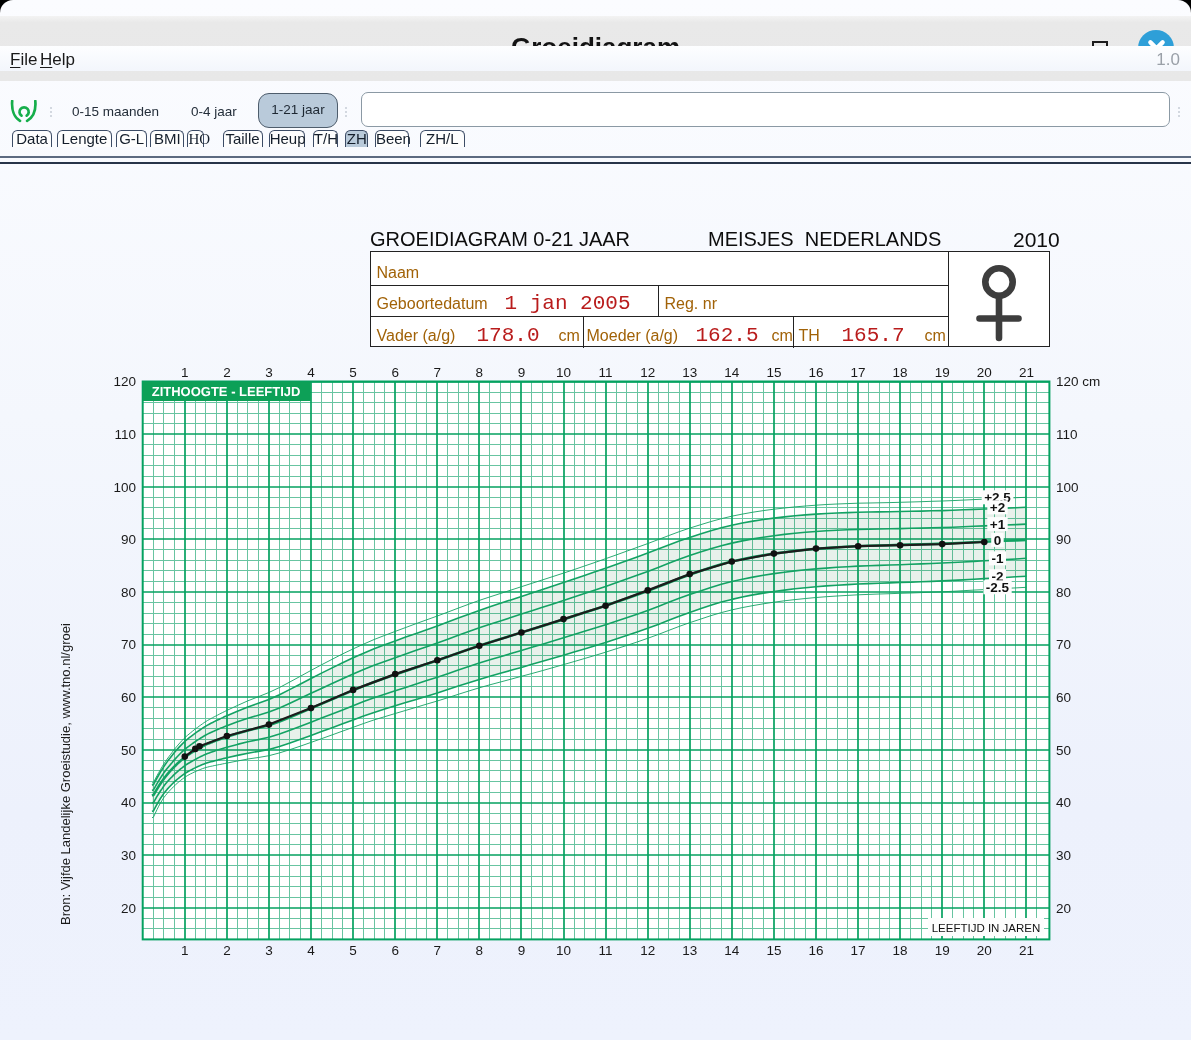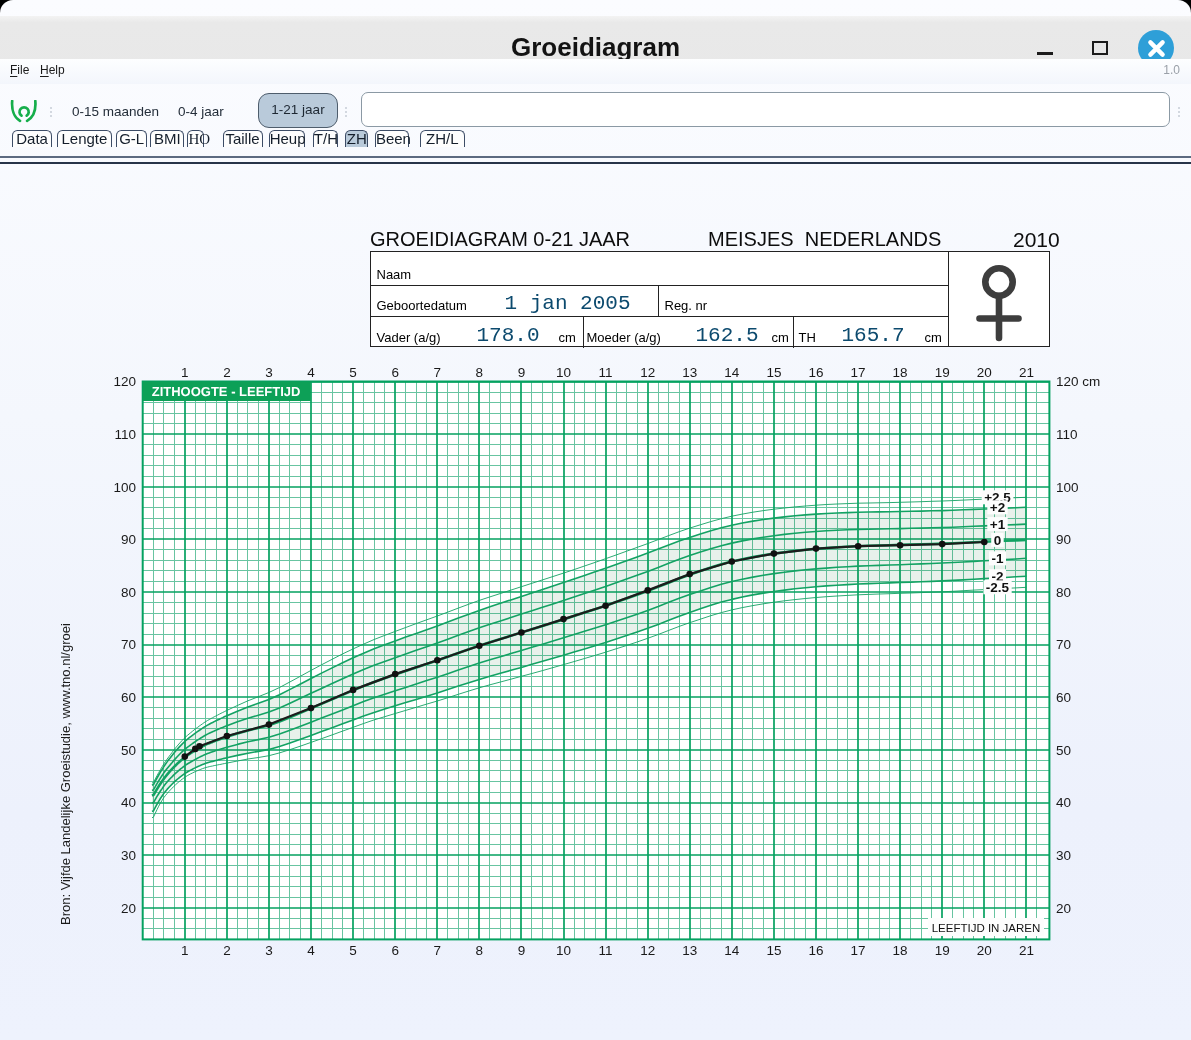--- a/index.html
+++ b/index.html
@@ -5,41 +5,41 @@
   *{box-sizing:border-box;font-family:"Liberation Sans",sans-serif}
   #win{position:absolute;left:0;top:0;width:1191px;height:1040px;border-radius:13px 13px 0 0;
        background:linear-gradient(180deg,#fbfcff 0%,#f4f7fd 40%,#edf1fc 78%,#eef2fd 100%);overflow:hidden}
   #titlebar{position:absolute;left:0;top:16px;width:100%;height:65px;
        background:linear-gradient(180deg,#f3f3f3 0%,#e9e9e9 10%,#e8e8e8 100%)}
   #title{position:absolute;left:0;top:16px;width:100%;text-align:center;font-size:26px;font-weight:bold;color:#131313}
   #minbtn{position:absolute;left:1037px;top:36px;width:15.5px;height:2.6px;background:#1c1c1c}
   #maxbtn{position:absolute;left:1092px;top:25px;width:15.5px;height:13.5px;border:2.4px solid #1c1c1c}
   #closebtn{position:absolute;left:1138px;top:14px;width:36px;height:36px;border-radius:50%;background:#2e9fd8}
   #closebtn svg{position:absolute;left:8.5px;top:8.5px}
-  #menubar{position:absolute;left:0;top:59px;width:100%;height:25px;
-       background:linear-gradient(180deg,#fdfeff,#f3f6fc);font-size:12px;color:#1a1a1a}
+  #menubar{position:absolute;left:0;top:46px;width:100%;height:25px;
+       background:linear-gradient(180deg,#fdfeff,#f3f6fc);font-size:17px;color:#1a1a1a}
   .mitem{position:absolute;top:4px}
   #menubar u{text-decoration-thickness:1px;text-underline-offset:2px}
   #ver{position:absolute;right:11px;top:4px;color:#9aa0a8}
   .tbtxt{position:absolute;top:104px;font-size:13.5px;color:#242e3a}
   #btn121{position:absolute;left:258px;top:93px;width:80px;height:35px;background:#b9cada;
        border:1.4px solid #4e5d6c;border-radius:11px;font-size:13.5px;color:#1d2732;
        text-align:center;line-height:32px}
   #tbinput{position:absolute;left:361px;top:92px;width:809px;height:35px;background:#fff;
        border:1.3px solid #8b99a4;border-radius:7px}
   .tdot{position:absolute;width:2px;height:2px;background:#c6cdd6;border-radius:50%}
   #tabline1{position:absolute;left:0;top:156.4px;width:100%;height:1.3px;background:#5c6a80}
   #tabline2{position:absolute;left:0;top:161.6px;width:100%;height:2.4px;background:#273449}
   .tab{position:absolute;top:130px;height:17px;border:1.6px solid #3c4c66;border-bottom:none;
        border-radius:5.5px 5.5px 0 0;background:#fdfdfd;font-size:15px;color:#141e2b;
        text-align:center;line-height:16px}
   #charttitle{position:absolute;left:0;top:228px;width:100%;font-size:20px;color:#0d0d0d}
   #headtable{position:absolute;left:369.5px;top:251px;width:579px;height:96px;border:1.2px solid #222;background:#fff}
-  .cl{position:absolute;font-size:13px;color:#000000}
-  .mono{font-family:"Liberation Mono",monospace;font-size:21px;color:#0c4a6e}
+  .cl{position:absolute;font-size:16px;color:#a16207}
+  .mono{font-family:"Liberation Mono",monospace;font-size:21px;color:#b91c1c}
   #sexbox{position:absolute;left:948.5px;top:251px;width:101px;height:96px;border:1.2px solid #222;border-left:none;background:#fff}
 </style></head>
 <body>
 <div id="win">
   <div id="titlebar">
       <div id="title">Groeidiagram</div>
     <div id="minbtn"></div>
       <div id="maxbtn"></div>
     <div id="closebtn">
         <svg width="19" height="19" viewBox="0 0 19 19">
@@ -56,21 +56,21 @@
     <g stroke="#16ae4b" stroke-width="2.7" fill="none" stroke-linecap="round">
       <path d="M2.2 1.0 C1.5 9.0 3.8 17.2 10.0 20.9"></path>
       <path d="M25.3 1.0 C26.0 9.0 23.7 17.2 17.1 20.9"></path>
       <path d="M11.5 15.7 A4.6 4.6 0 1 1 16.7 15.7"></path>
     </g>
   </svg>
   <div class="tdot" style="left:50px;top:107px"></div>
   <div class="tdot" style="left:50px;top:111px"></div>
   <div class="tdot" style="left:50px;top:115px"></div>
   <div class="tbtxt" style="left:72px">0-15 maanden</div>
-  <div class="tbtxt" style="left:178px">0-4 jaar</div>
+  <div class="tbtxt" style="left:191px">0-4 jaar</div>
   <div id="btn121">1-21 jaar</div>
   <div class="tdot" style="left:345px;top:107px"></div>
   <div class="tdot" style="left:345px;top:111px"></div>
   <div class="tdot" style="left:345px;top:115px"></div>
   <div id="tbinput"></div>
   <div class="tdot" style="left:1178px;top:107px"></div>
   <div class="tdot" style="left:1178px;top:111px"></div>
   <div class="tdot" style="left:1178px;top:115px"></div>
   <div id="tabline1"></div>
   <div id="tabline2"></div>

